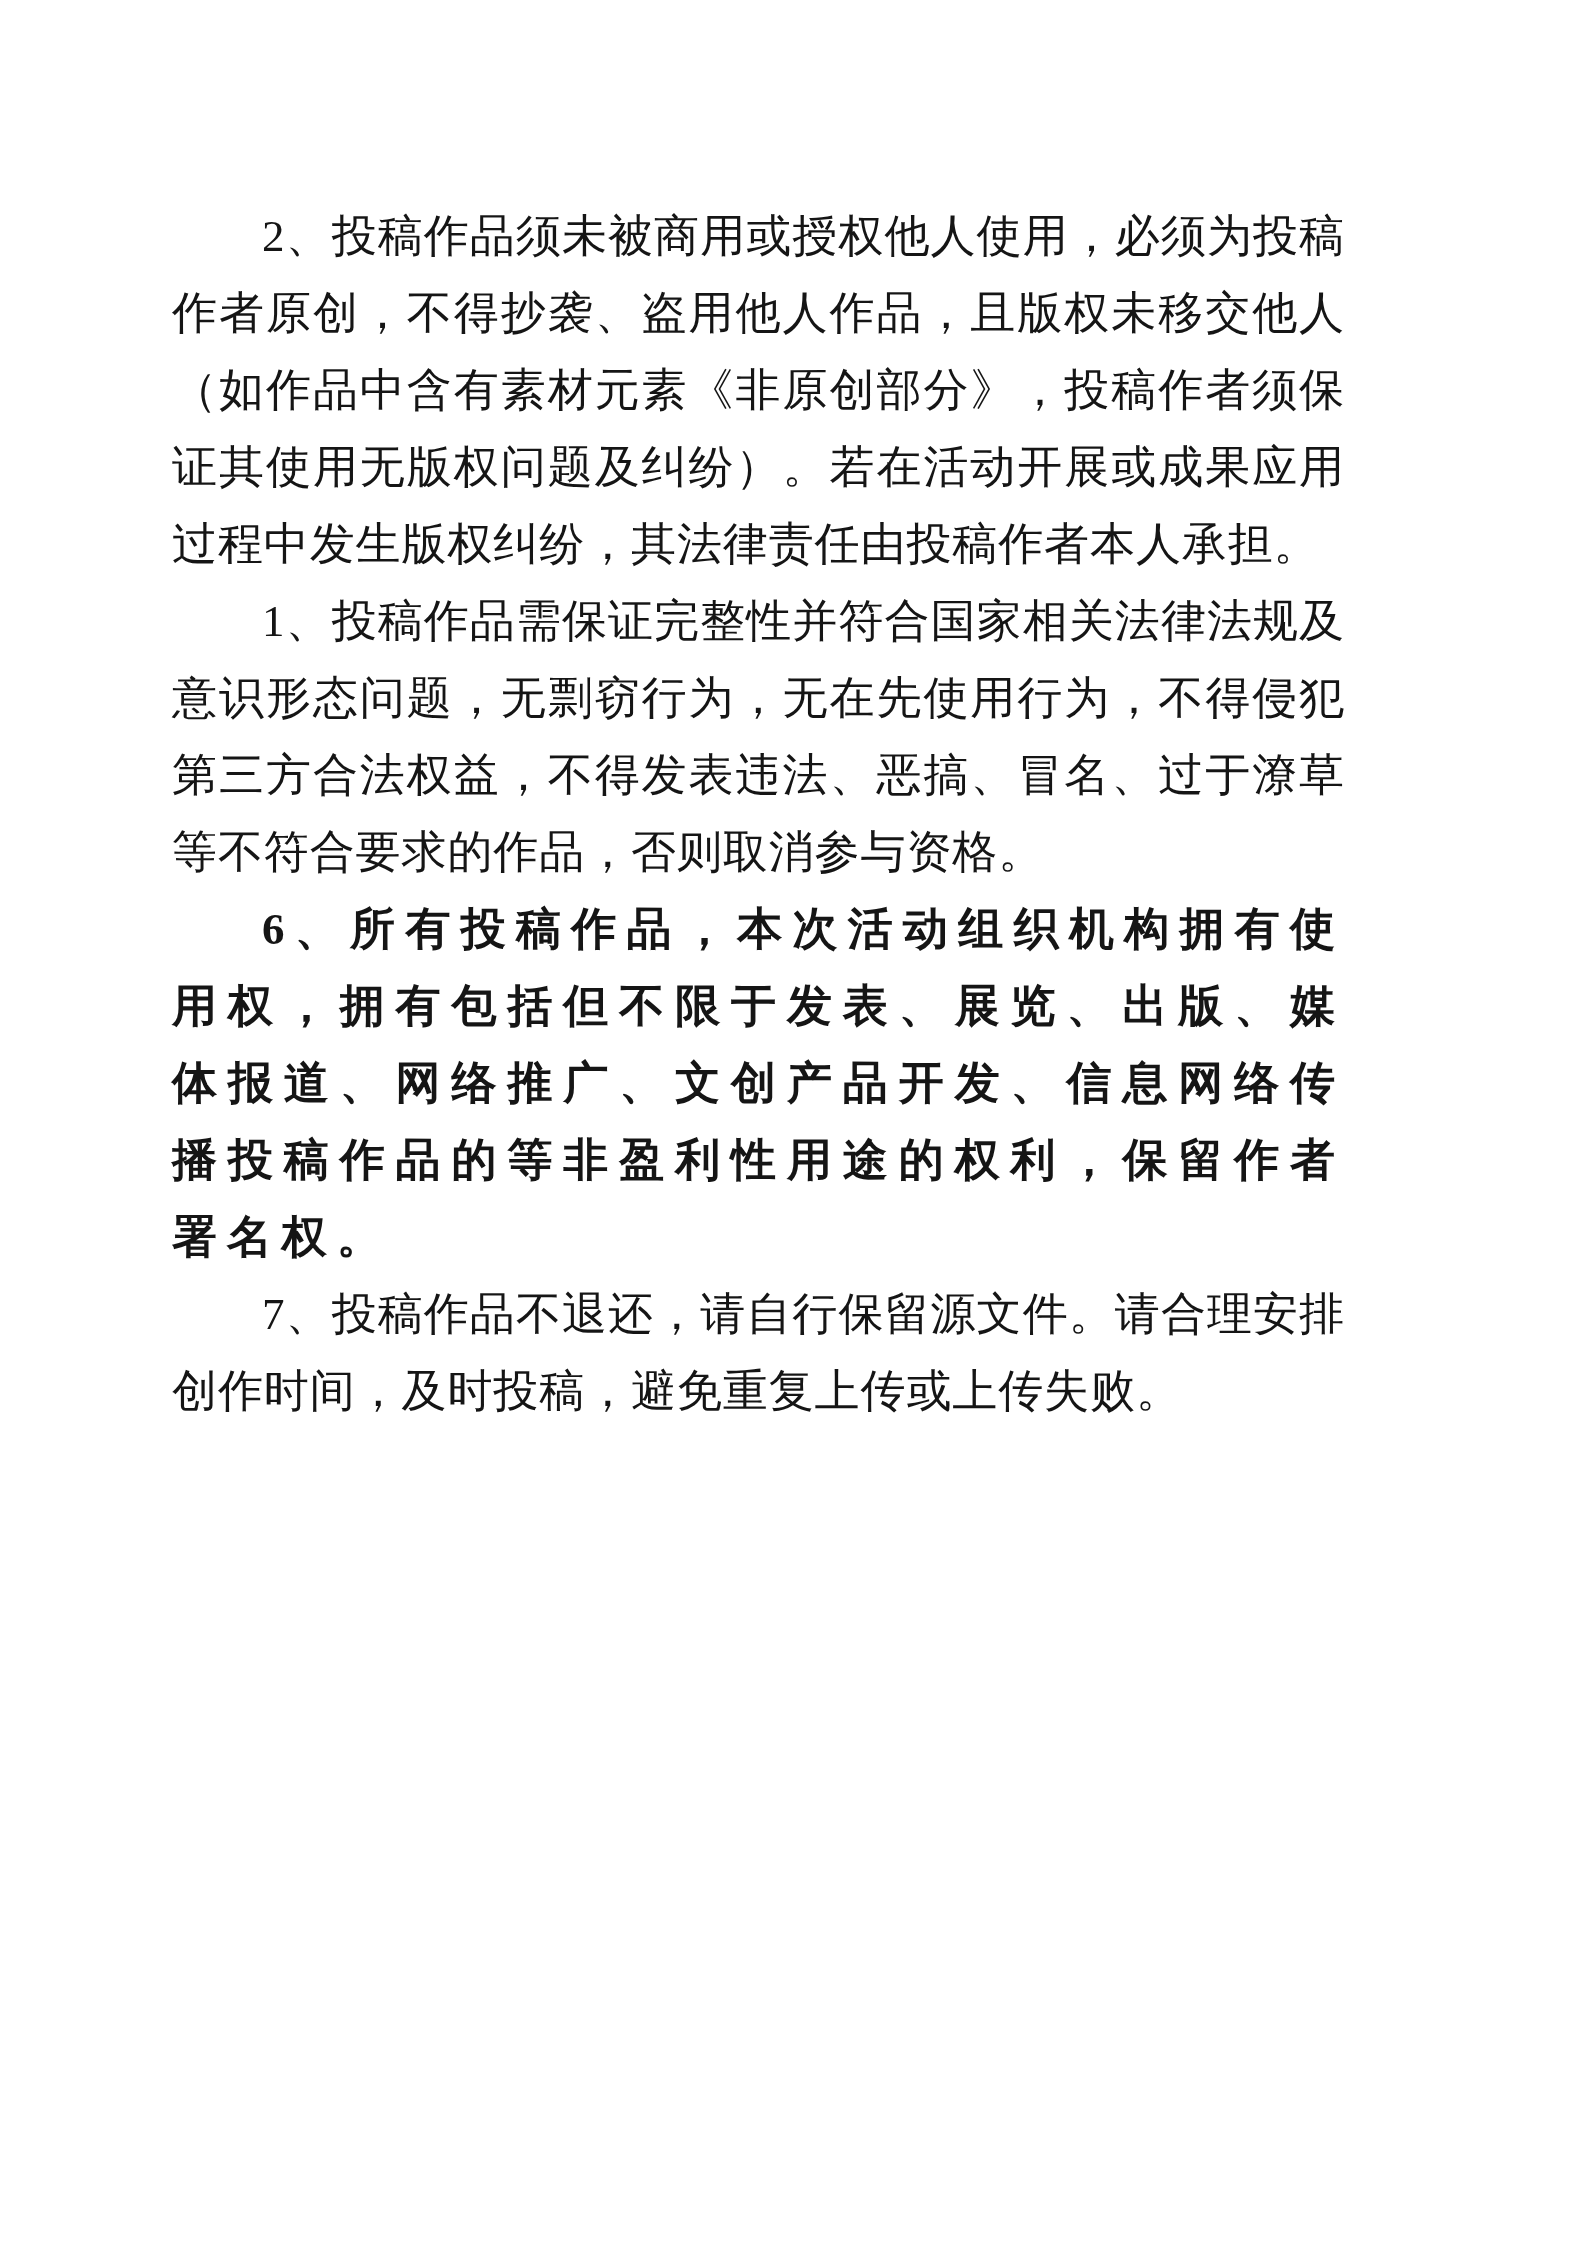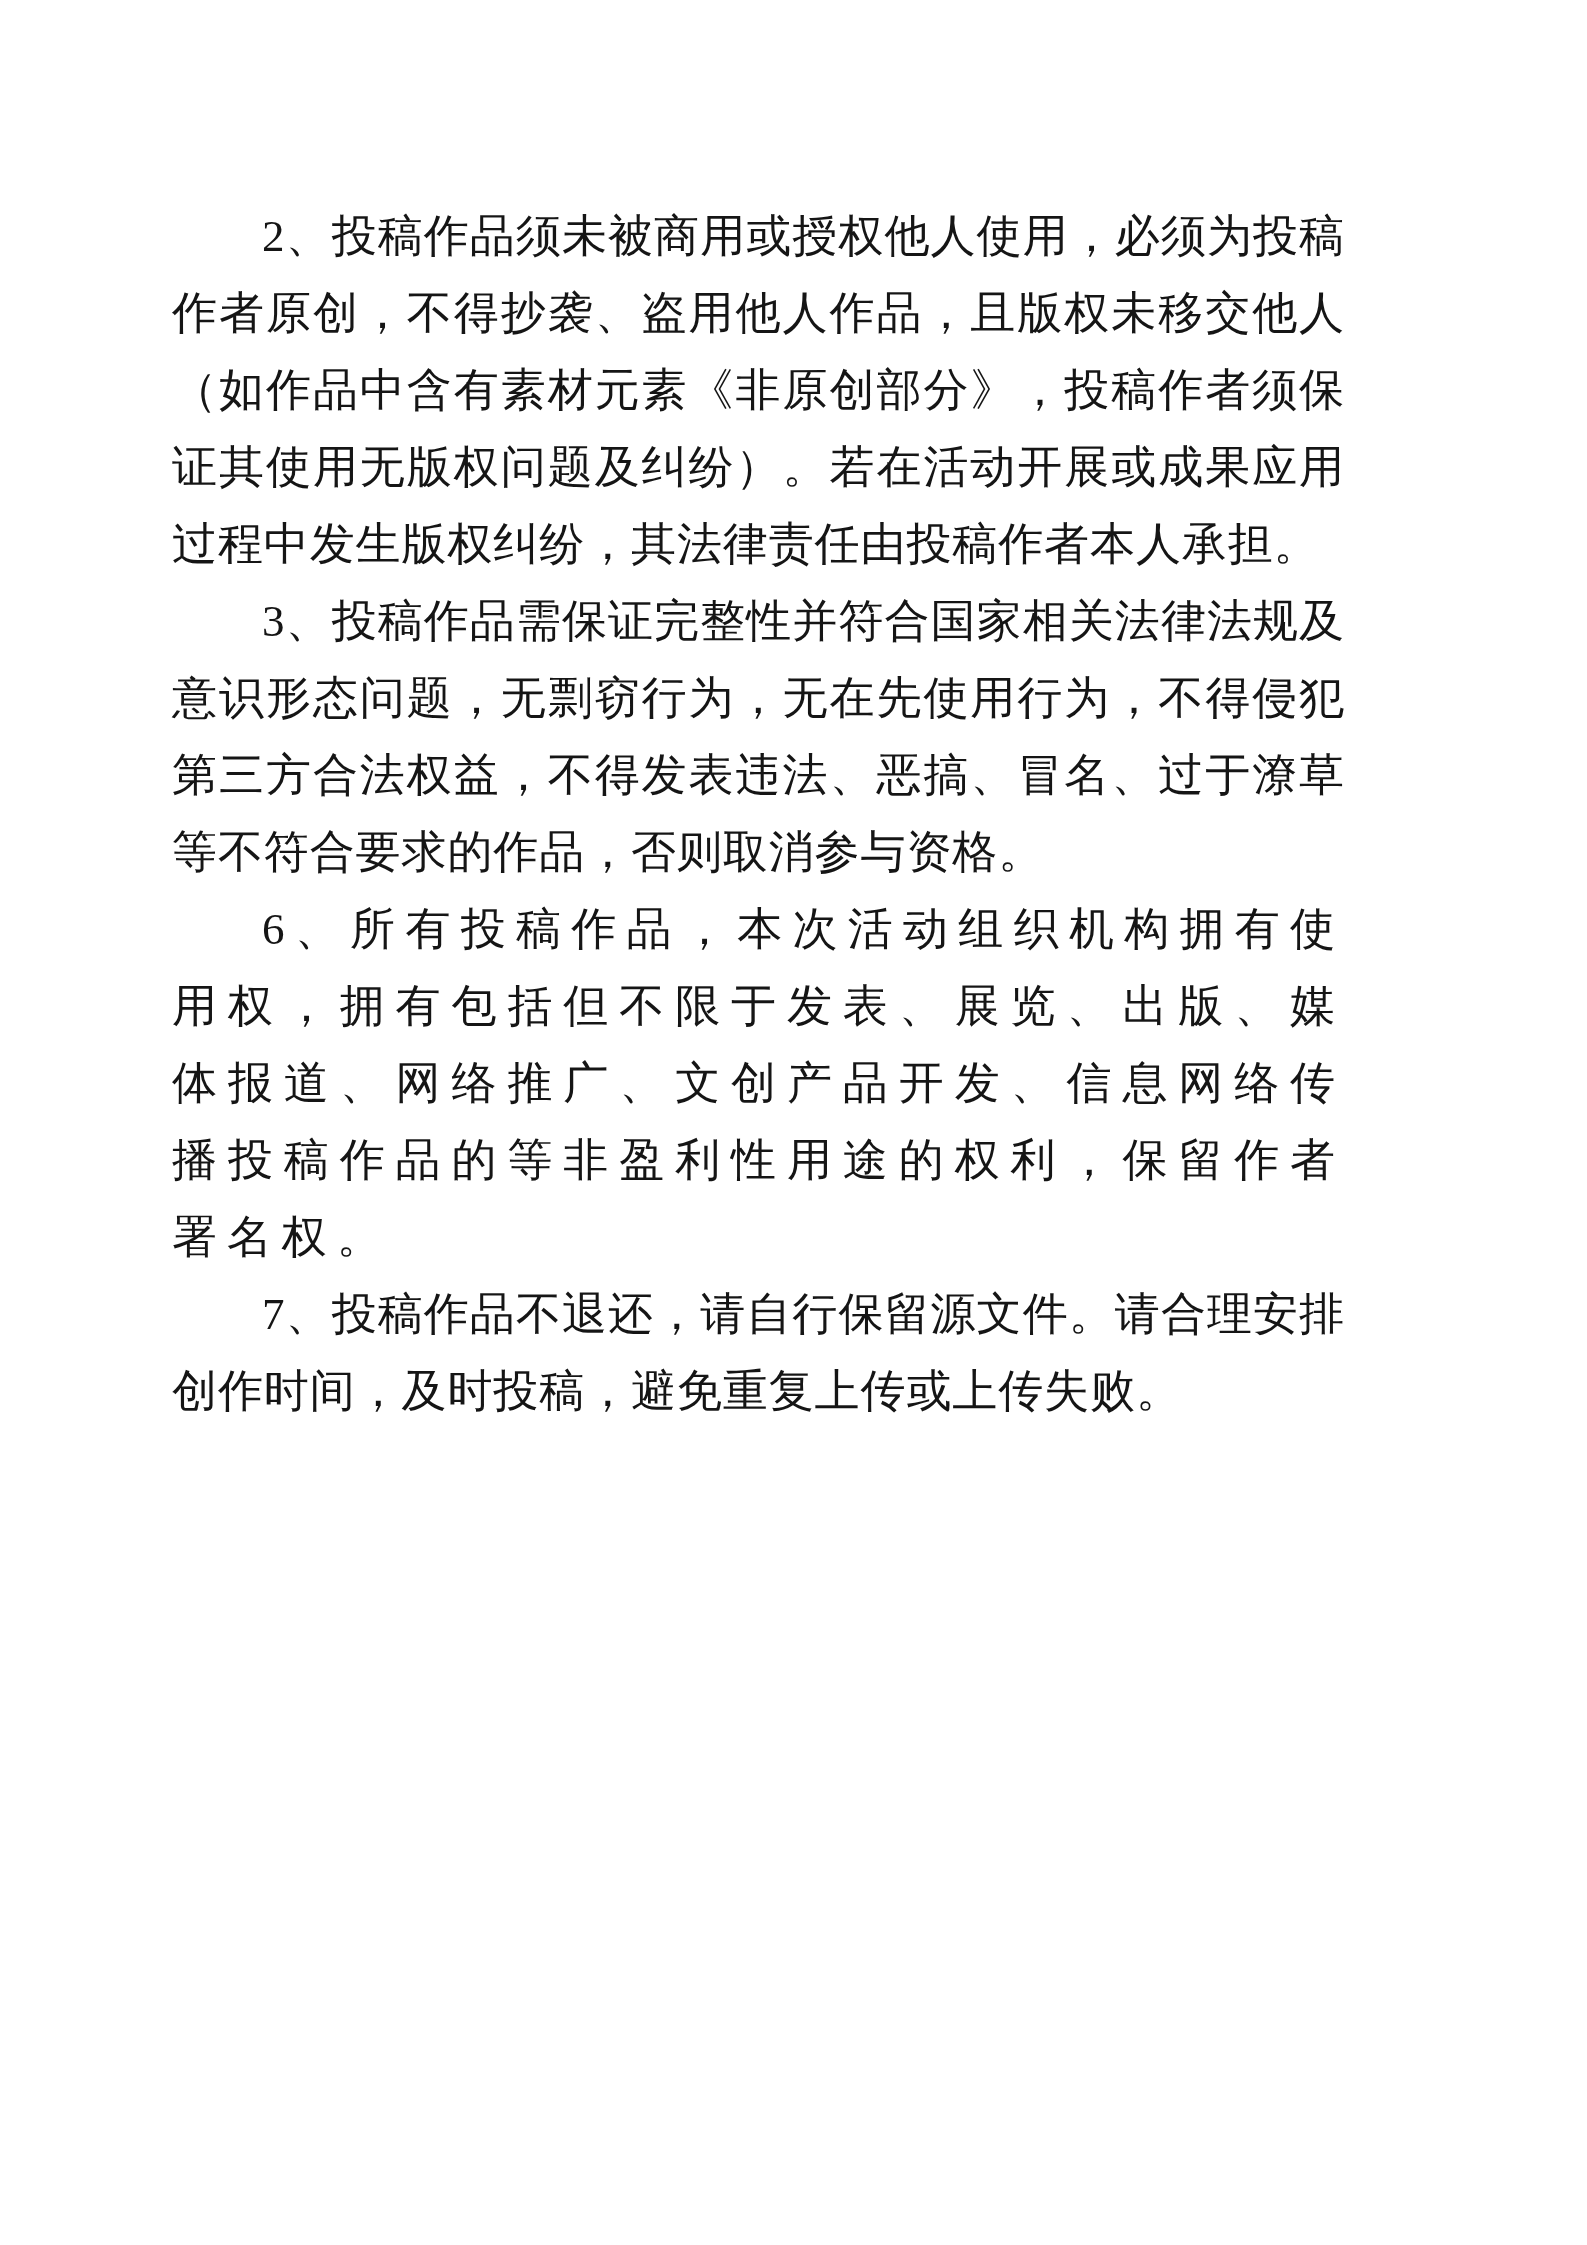--- a/index.html
+++ b/index.html
@@ -35,25 +35,26 @@
   }
   .para {
     margin: 0;
     padding: 0;
     text-indent: 2em;
     letter-spacing: 0.02em;
   }
   
   .para.wide {
     letter-spacing: 0.22em;
+    font-weight: bold;
   }
 </style>
 </head>
 <body>
 
 <div class="page">
   <div class="text-block">
     <p class="para">2、投稿作品须未被商用或授权他人使用，必须为投稿作者原创，不得抄袭、盗用他人作品，且版权未移交他人（如作品中含有素材元素《非原创部分》，投稿作者须保证其使用无版权问题及纠纷）。若在活动开展或成果应用过程中发生版权纠纷，其法律责任由投稿作者本人承担。</p>
-    <p class="para">3、投稿作品需保证完整性并符合国家相关法律法规及意识形态问题，无剽窃行为，无在先使用行为，不得侵犯第三方合法权益，不得发表违法、恶搞、冒名、过于潦草等不符合要求的作品，否则取消参与资格。</p>
+    <p class="para">1、投稿作品需保证完整性并符合国家相关法律法规及意识形态问题，无剽窃行为，无在先使用行为，不得侵犯第三方合法权益，不得发表违法、恶搞、冒名、过于潦草等不符合要求的作品，否则取消参与资格。</p>
     <p class="para wide">6、所有投稿作品，本次活动组织机构拥有使用权，拥有包括但不限于发表、展览、出版、媒体报道、网络推广、文创产品开发、信息网络传播投稿作品的等非盈利性用途的权利，保留作者署名权。</p>
     <p class="para">7、投稿作品不退还，请自行保留源文件。请合理安排创作时间，及时投稿，避免重复上传或上传失败。</p>
   </div>
 </div>
 
 </body></html>

